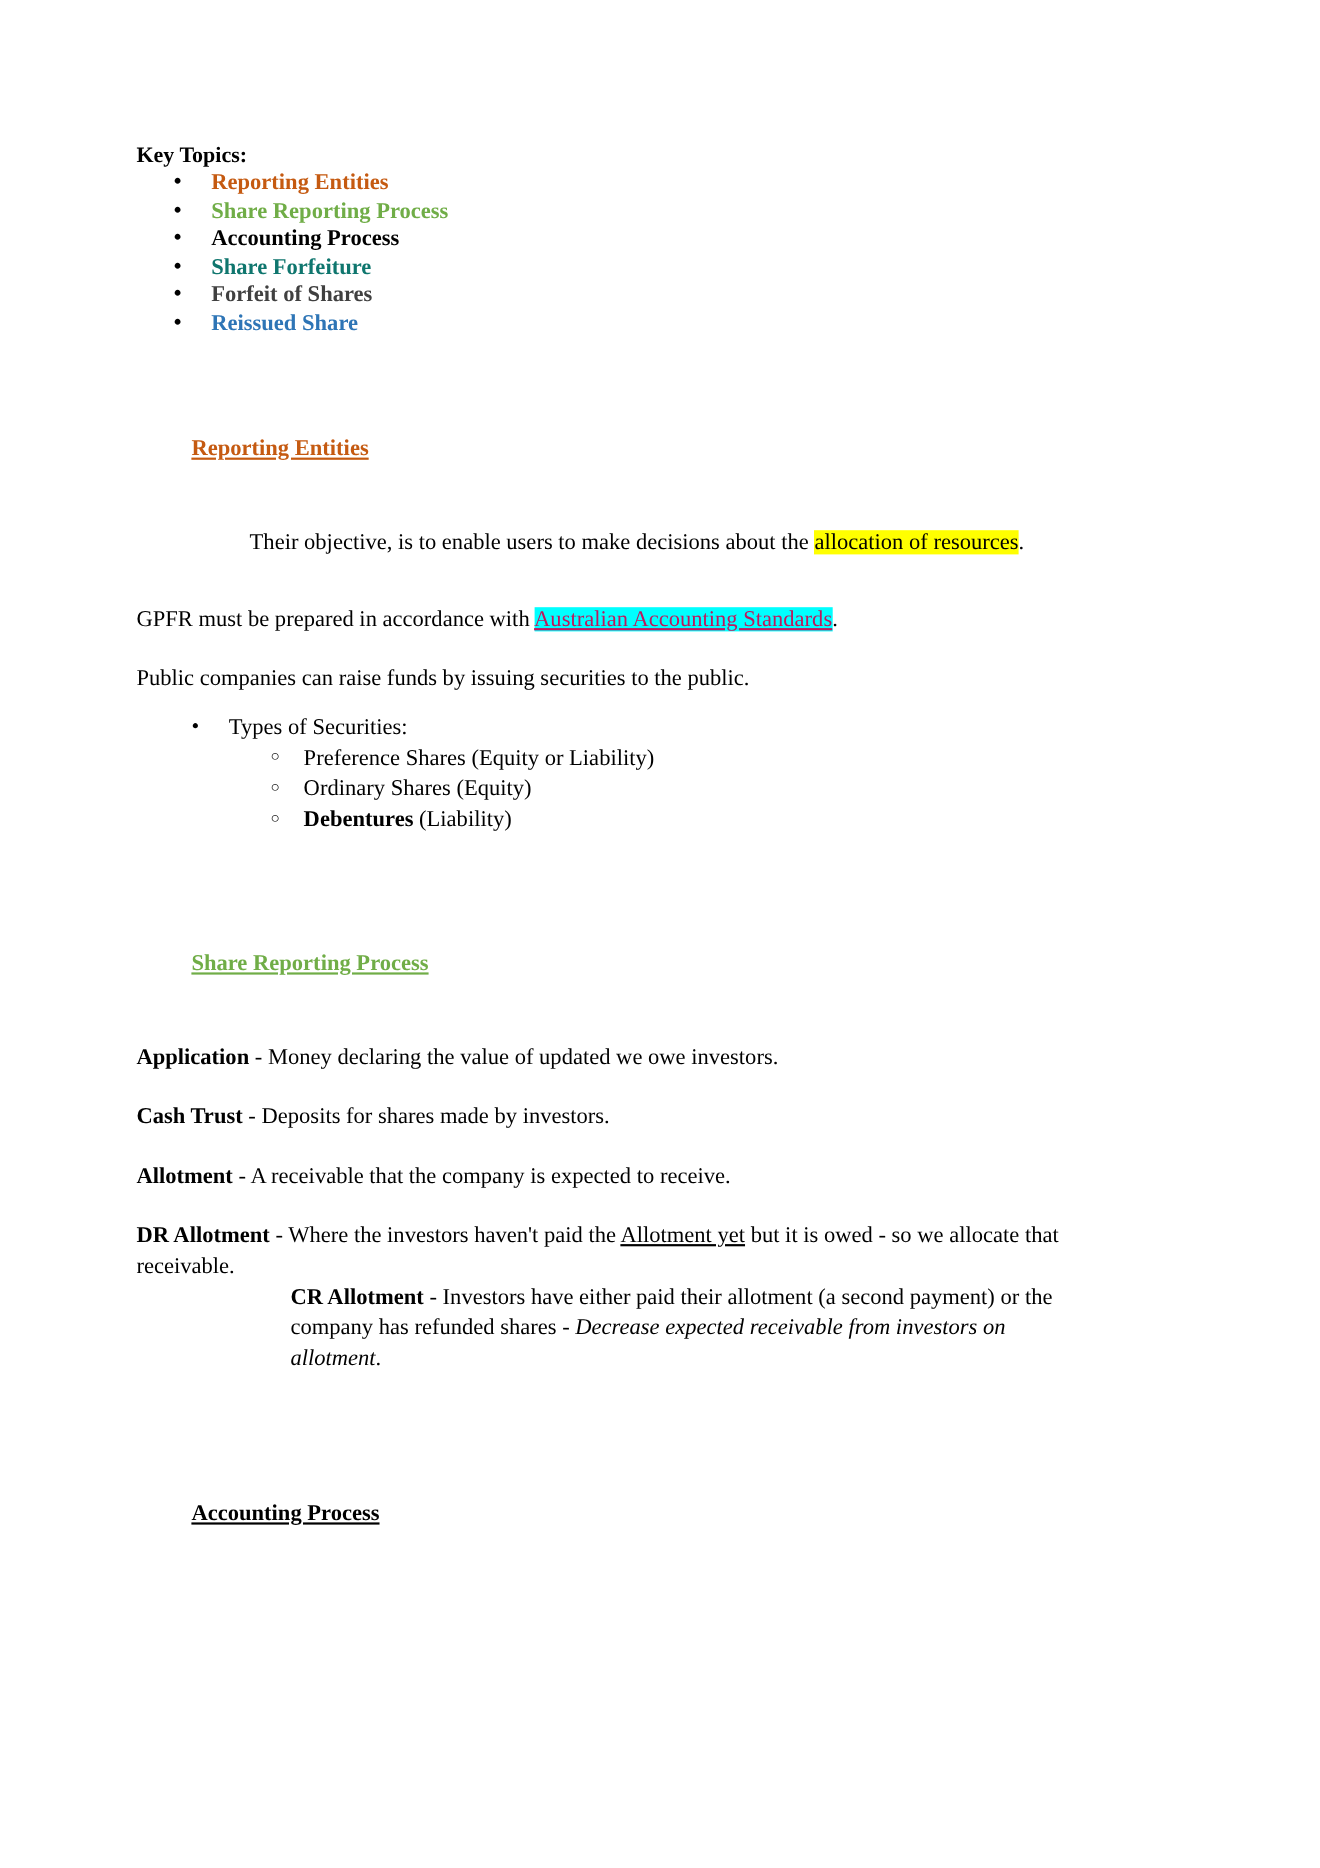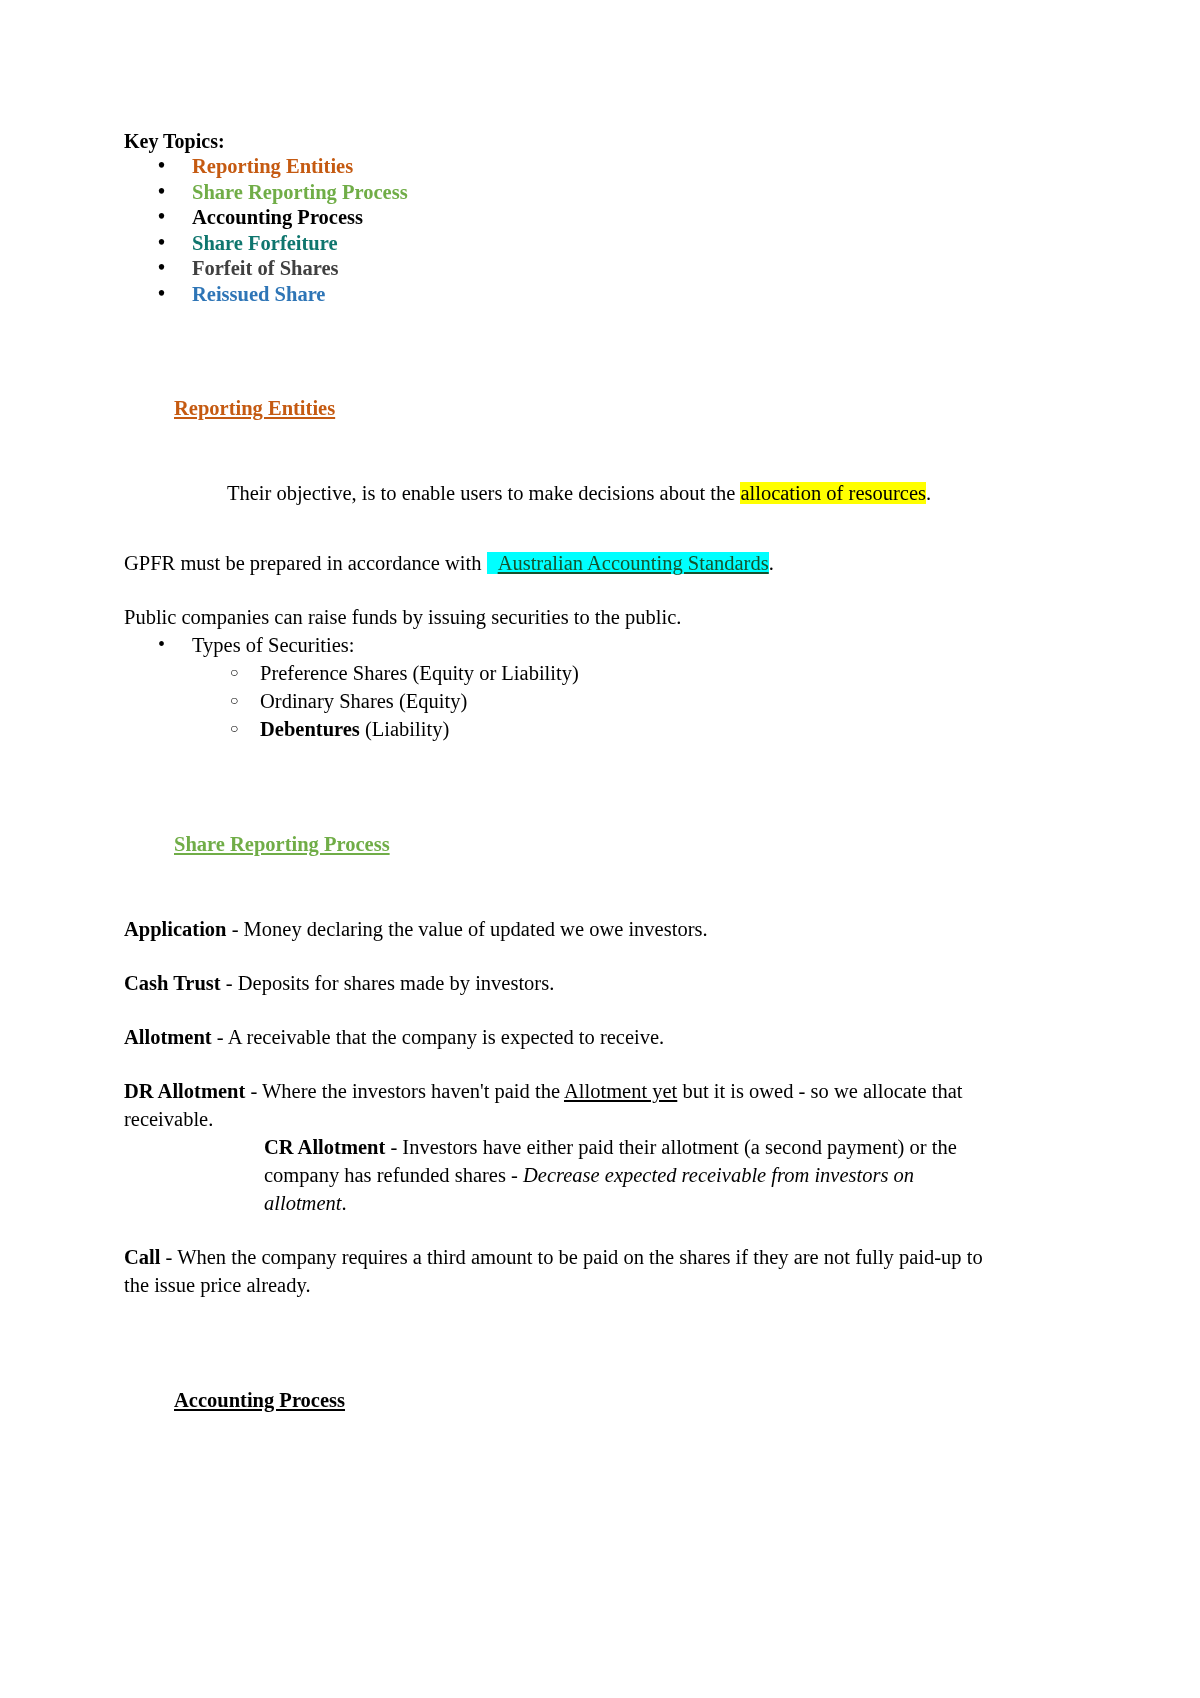--- a/index.html
+++ b/index.html
@@ -80,32 +80,31 @@
   }
   p.body.indent {
     text-indent: 50px;
     text-align: center;
   }
   .hl-yellow {
     background: #ffff00;
   }
   .hl-cyan {
     background: #00ffff;
-    color: #14532d;
+    color: #be185d;
     text-decoration: underline;
-    padding-left: 11px;
   }
   .b { font-weight: bold; }
   .u { text-decoration: underline; }
   .i { font-style: italic; }
 
   
   ul.lvl1 {
     list-style: none;
-    margin: 0;
+    margin: 16px;
     padding: 0;
   }
   ul.lvl1 > li {
     position: relative;
     padding-left: 68px;
     font-size: 20.5px;
     line-height: 28px;
   }
   ul.lvl1 > li::before {
     content: "\2022";
@@ -224,21 +223,20 @@
     <p class="defn"><span class="b">Allotment</span><span> - A receivable that the company is expected to receive.</span></p>
 
     <div class="gap"></div>
 
     <p class="defn"><span class="b">DR Allotment</span><span> - Where the investors haven't paid the </span><span class="u">Allotment yet</span><span> but it is owed - so we allocate that receivable.</span></p>
 
     <p class="defn-sub"><span class="b">CR Allotment</span><span> - Investors have either paid their allotment (a second payment) or the company has refunded shares - </span><span class="i">Decrease expected receivable from investors on allotment</span><span>.</span></p>
 
     <div class="gap"></div>
 
-    <p class="defn"><span class="b">Call</span><span> - When the company requires a third amount to be paid on the shares if they are not fully paid-up to the issue price already.</span></p>
 
     <div class="spacer-xl"></div>
 
     <div>
       <span class="section-heading" style="color: rgb(0, 0, 0);">Accounting Process</span>
     </div>
 
   </div>
 </div>
 

